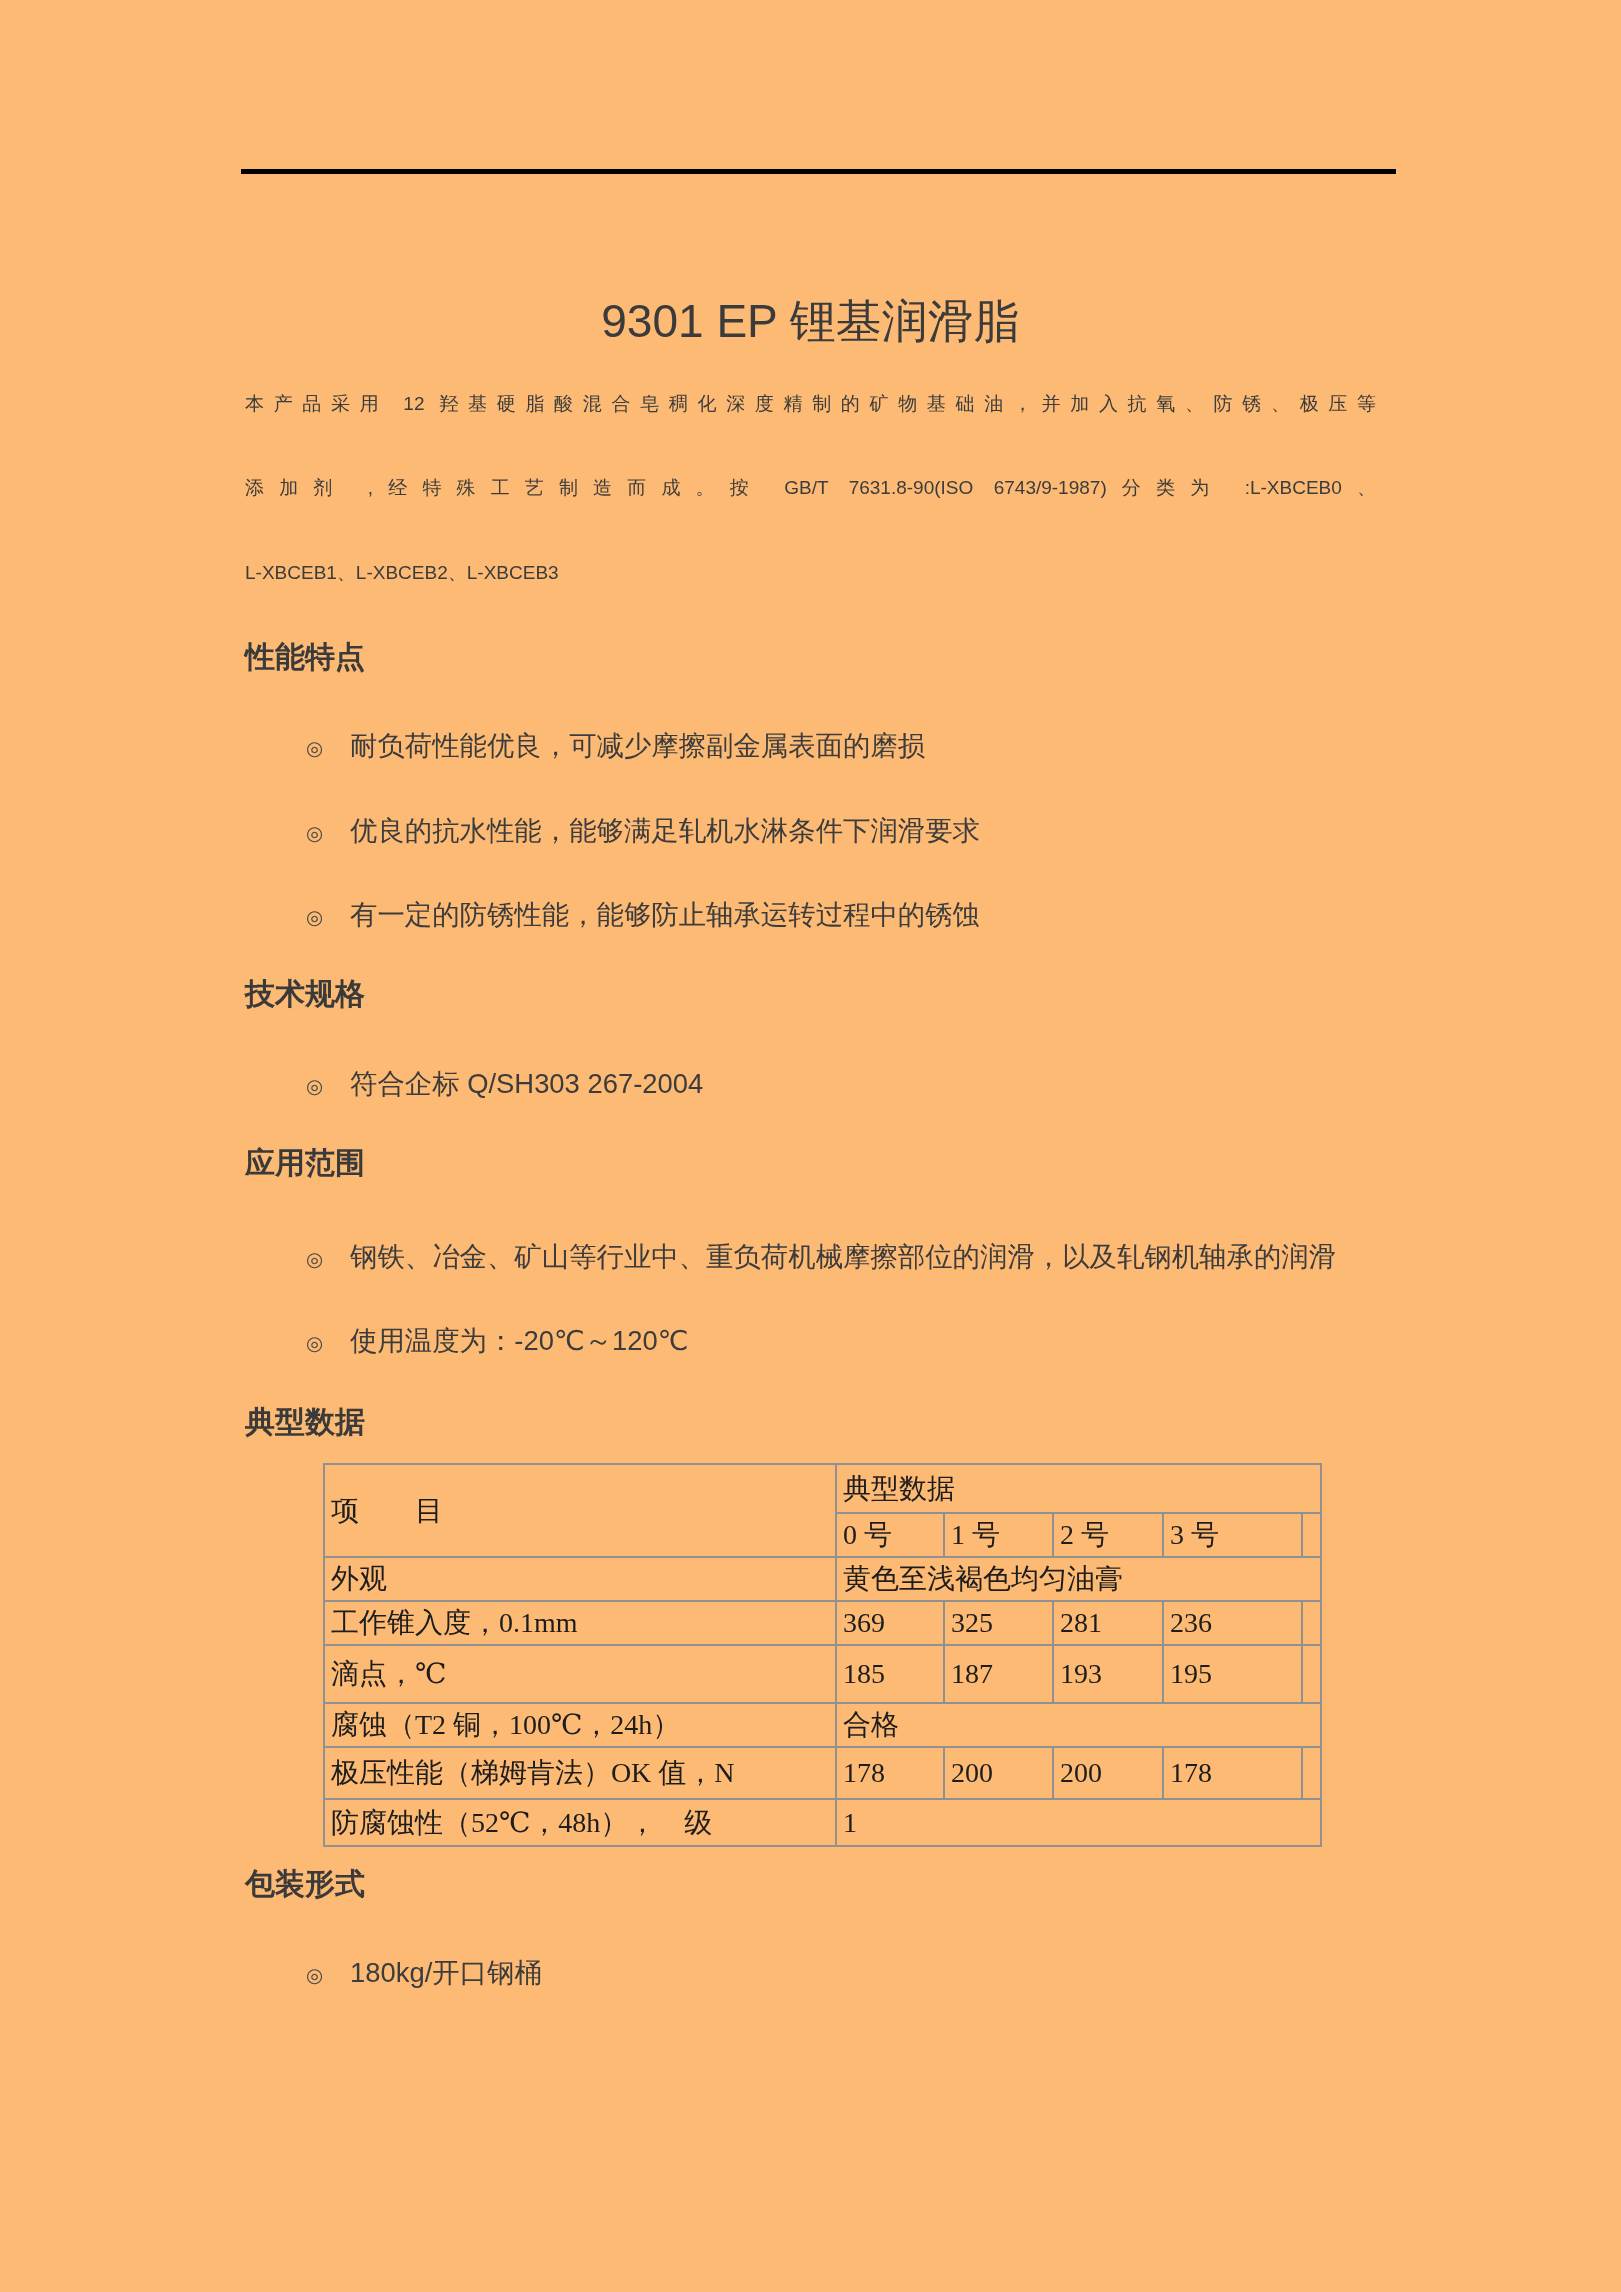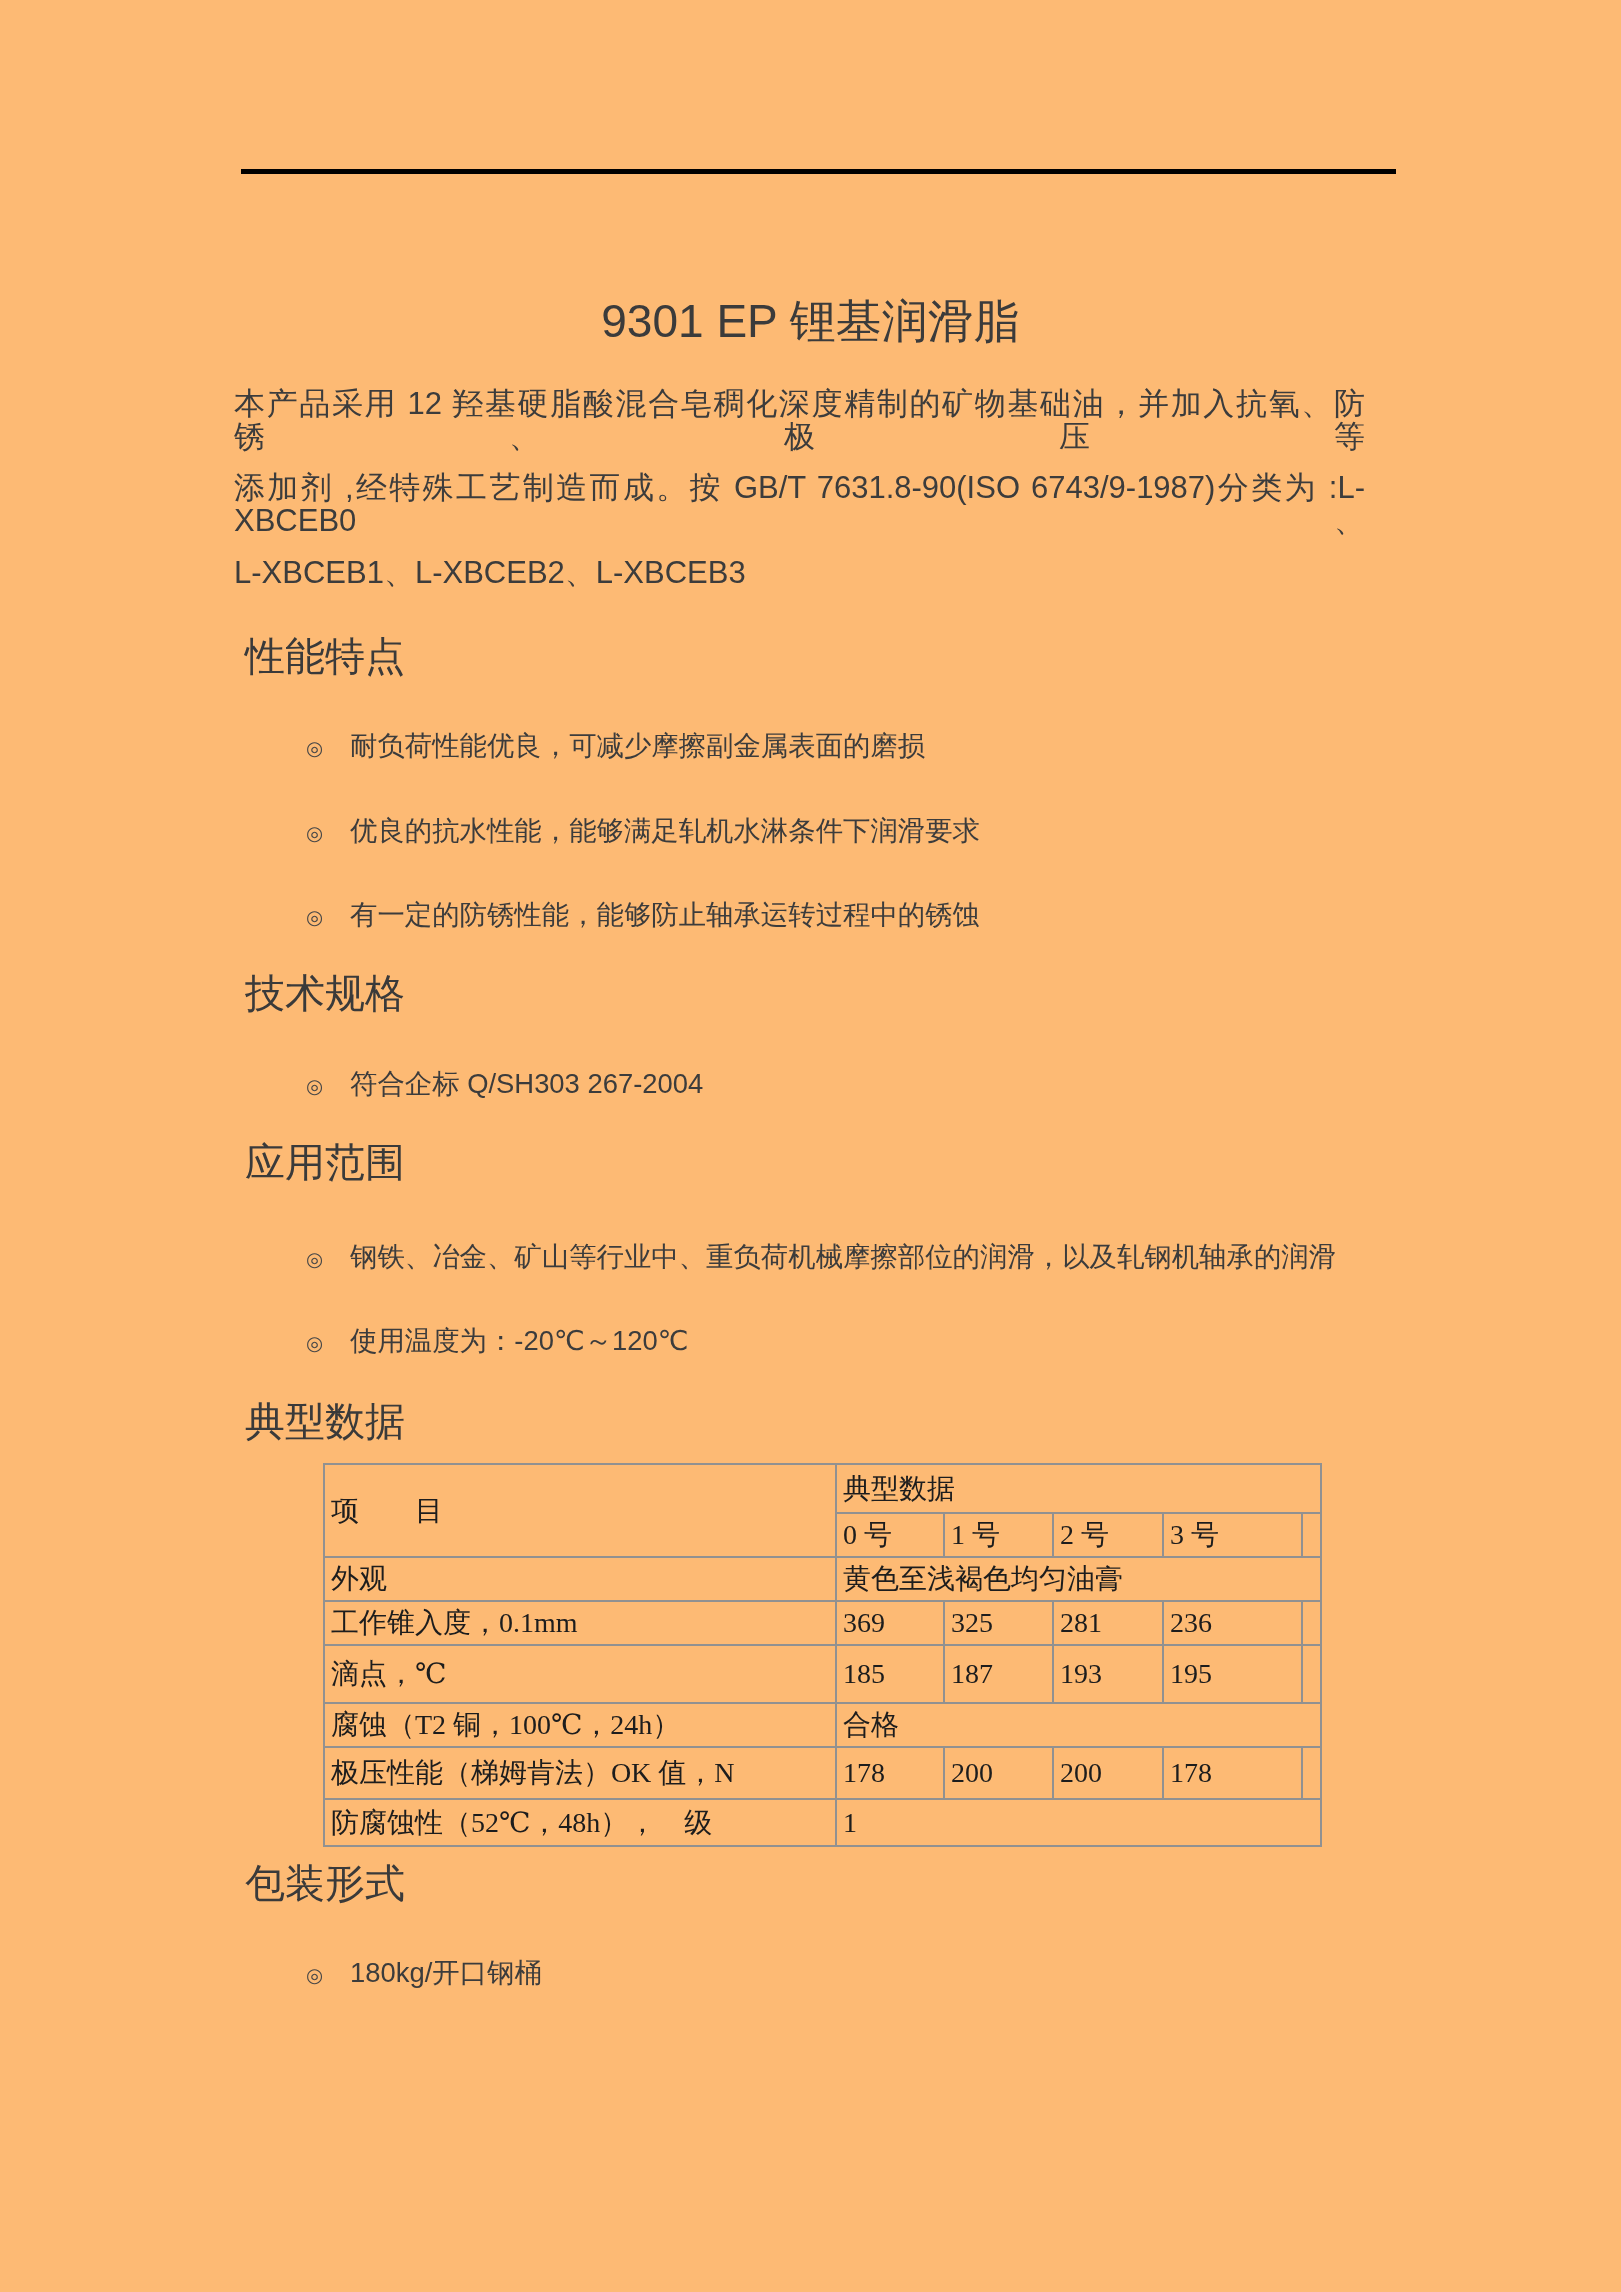--- a/index.html
+++ b/index.html
@@ -24,36 +24,36 @@
     width: 1131px;
     text-align: center;
     font-size: 46px;
     line-height: 51px;
     font-weight: 400;
     color: #3b3b3b;
     white-space: nowrap;
   }
   .para-line {
     position: absolute;
-    left: 234px;
+    left: 245px;
     width: 1131px;
-    font-size: 31px;
+    font-size: 19px;
     line-height: 33px;
     color: #3c3c3c;
   }
   .para-line.justified {
     text-align: justify;
     text-align-last: justify;
   }
   .sec-heading {
     position: absolute;
     left: 245px;
-    font-size: 40px;
+    font-size: 30px;
     line-height: 35px;
-    font-weight: 400;
+    font-weight: 700;
     color: #3a3a3a;
     white-space: nowrap;
   }
   .bullet-item {
     position: absolute;
     left: 306px;
     font-size: 27.4px;
     line-height: 44px;
     color: #3c3c3c;
     white-space: nowrap;

